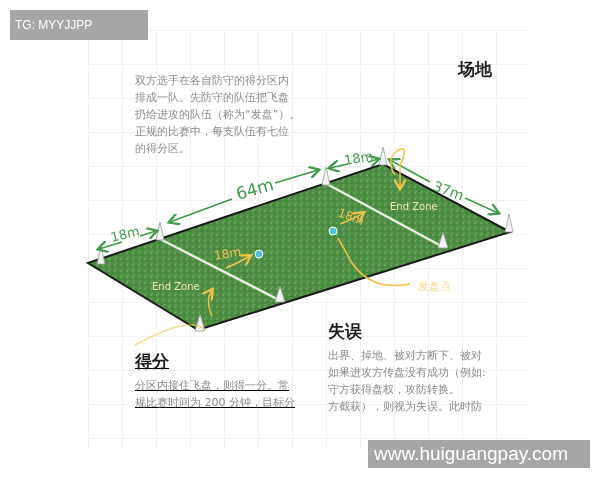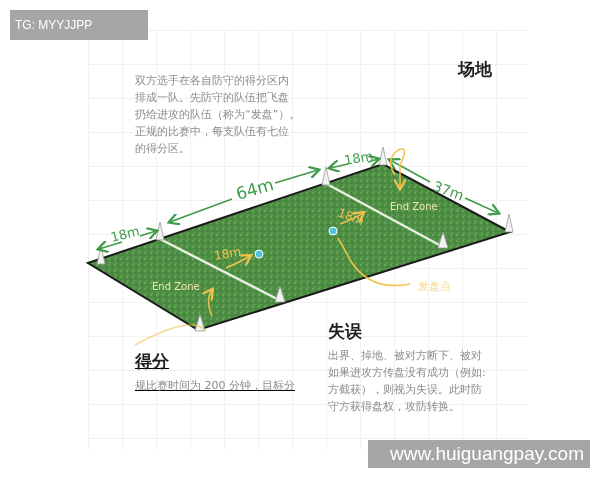--- a/index.html
+++ b/index.html
@@ -2,21 +2,21 @@
 <html><head>
 <meta charset="utf-8">
 <style>
   html,body{margin:0;padding:0;}
   body{width:600px;height:480px;position:relative;overflow:hidden;background:#ffffff;font-family:"DejaVu Sans",sans-serif;}
   .grid{position:absolute;left:88px;top:30px;width:440px;height:420px;
     background-image:linear-gradient(#f1f1f1 1px,transparent 1px),linear-gradient(90deg,#f1f1f1 1px,transparent 1px);
     background-size:34px 34px;}
   .watermark{position:absolute;background:#a6a6a6;color:#ffffff;font-family:"Liberation Sans",sans-serif;}
   .wm-top{left:10px;top:10px;width:138px;height:30px;font-size:12px;line-height:30px;padding-left:5px;box-sizing:border-box;}
-  .wm-bot{left:368px;top:440px;width:222px;height:28px;font-size:19px;line-height:28px;padding-left:22px;box-sizing:border-box;}
+  .wm-bot{left:368px;top:440px;width:222px;height:28px;font-size:19px;line-height:28px;padding-left:6px;box-sizing:border-box;}
   .block{position:absolute;}
   .title{font-size:17px;font-weight:bold;color:#1e1e1e;margin-bottom:4px;}
   .body{font-size:11px;line-height:17px;color:#8a8a8a;}
   svg{position:absolute;left:0;top:0;}
 </style>
 </head>
 <body>
 
 <div class="grid"></div>
 
@@ -99,25 +99,26 @@
 
 <div class="block" style="left:312px;top:58px;width:180px;text-align:right;">
   <div class="title">场地</div>
 </div>
 
 <div class="block" style="left:312px;top:320px;width:190px;margin-left:16px;">
   <div class="title">失误</div>
   <div class="body">
     <div>出界、掉地、被对方断下、被对</div>
     <div>如果进攻方传盘没有成功（例如:</div>
+    <div>守方获得盘权，攻防转换。</div>
     <div>方截获），则视为失误。此时防</div>
-    <div>守方获得盘权，攻防转换。</div>
   </div>
 </div>
 
 <div class="block" style="left:135px;top:350px;width:185px;text-decoration:underline;">
   <div class="title">得分</div>
   <div class="body">
+    <div>分区内接住飞盘，则得一分。常</div>
     <div>规比赛时间为 200 分钟，目标分</div>
   </div>
 </div>
 
 <div class="watermark wm-bot">www.huiguangpay.com</div>
 
 </body></html>

